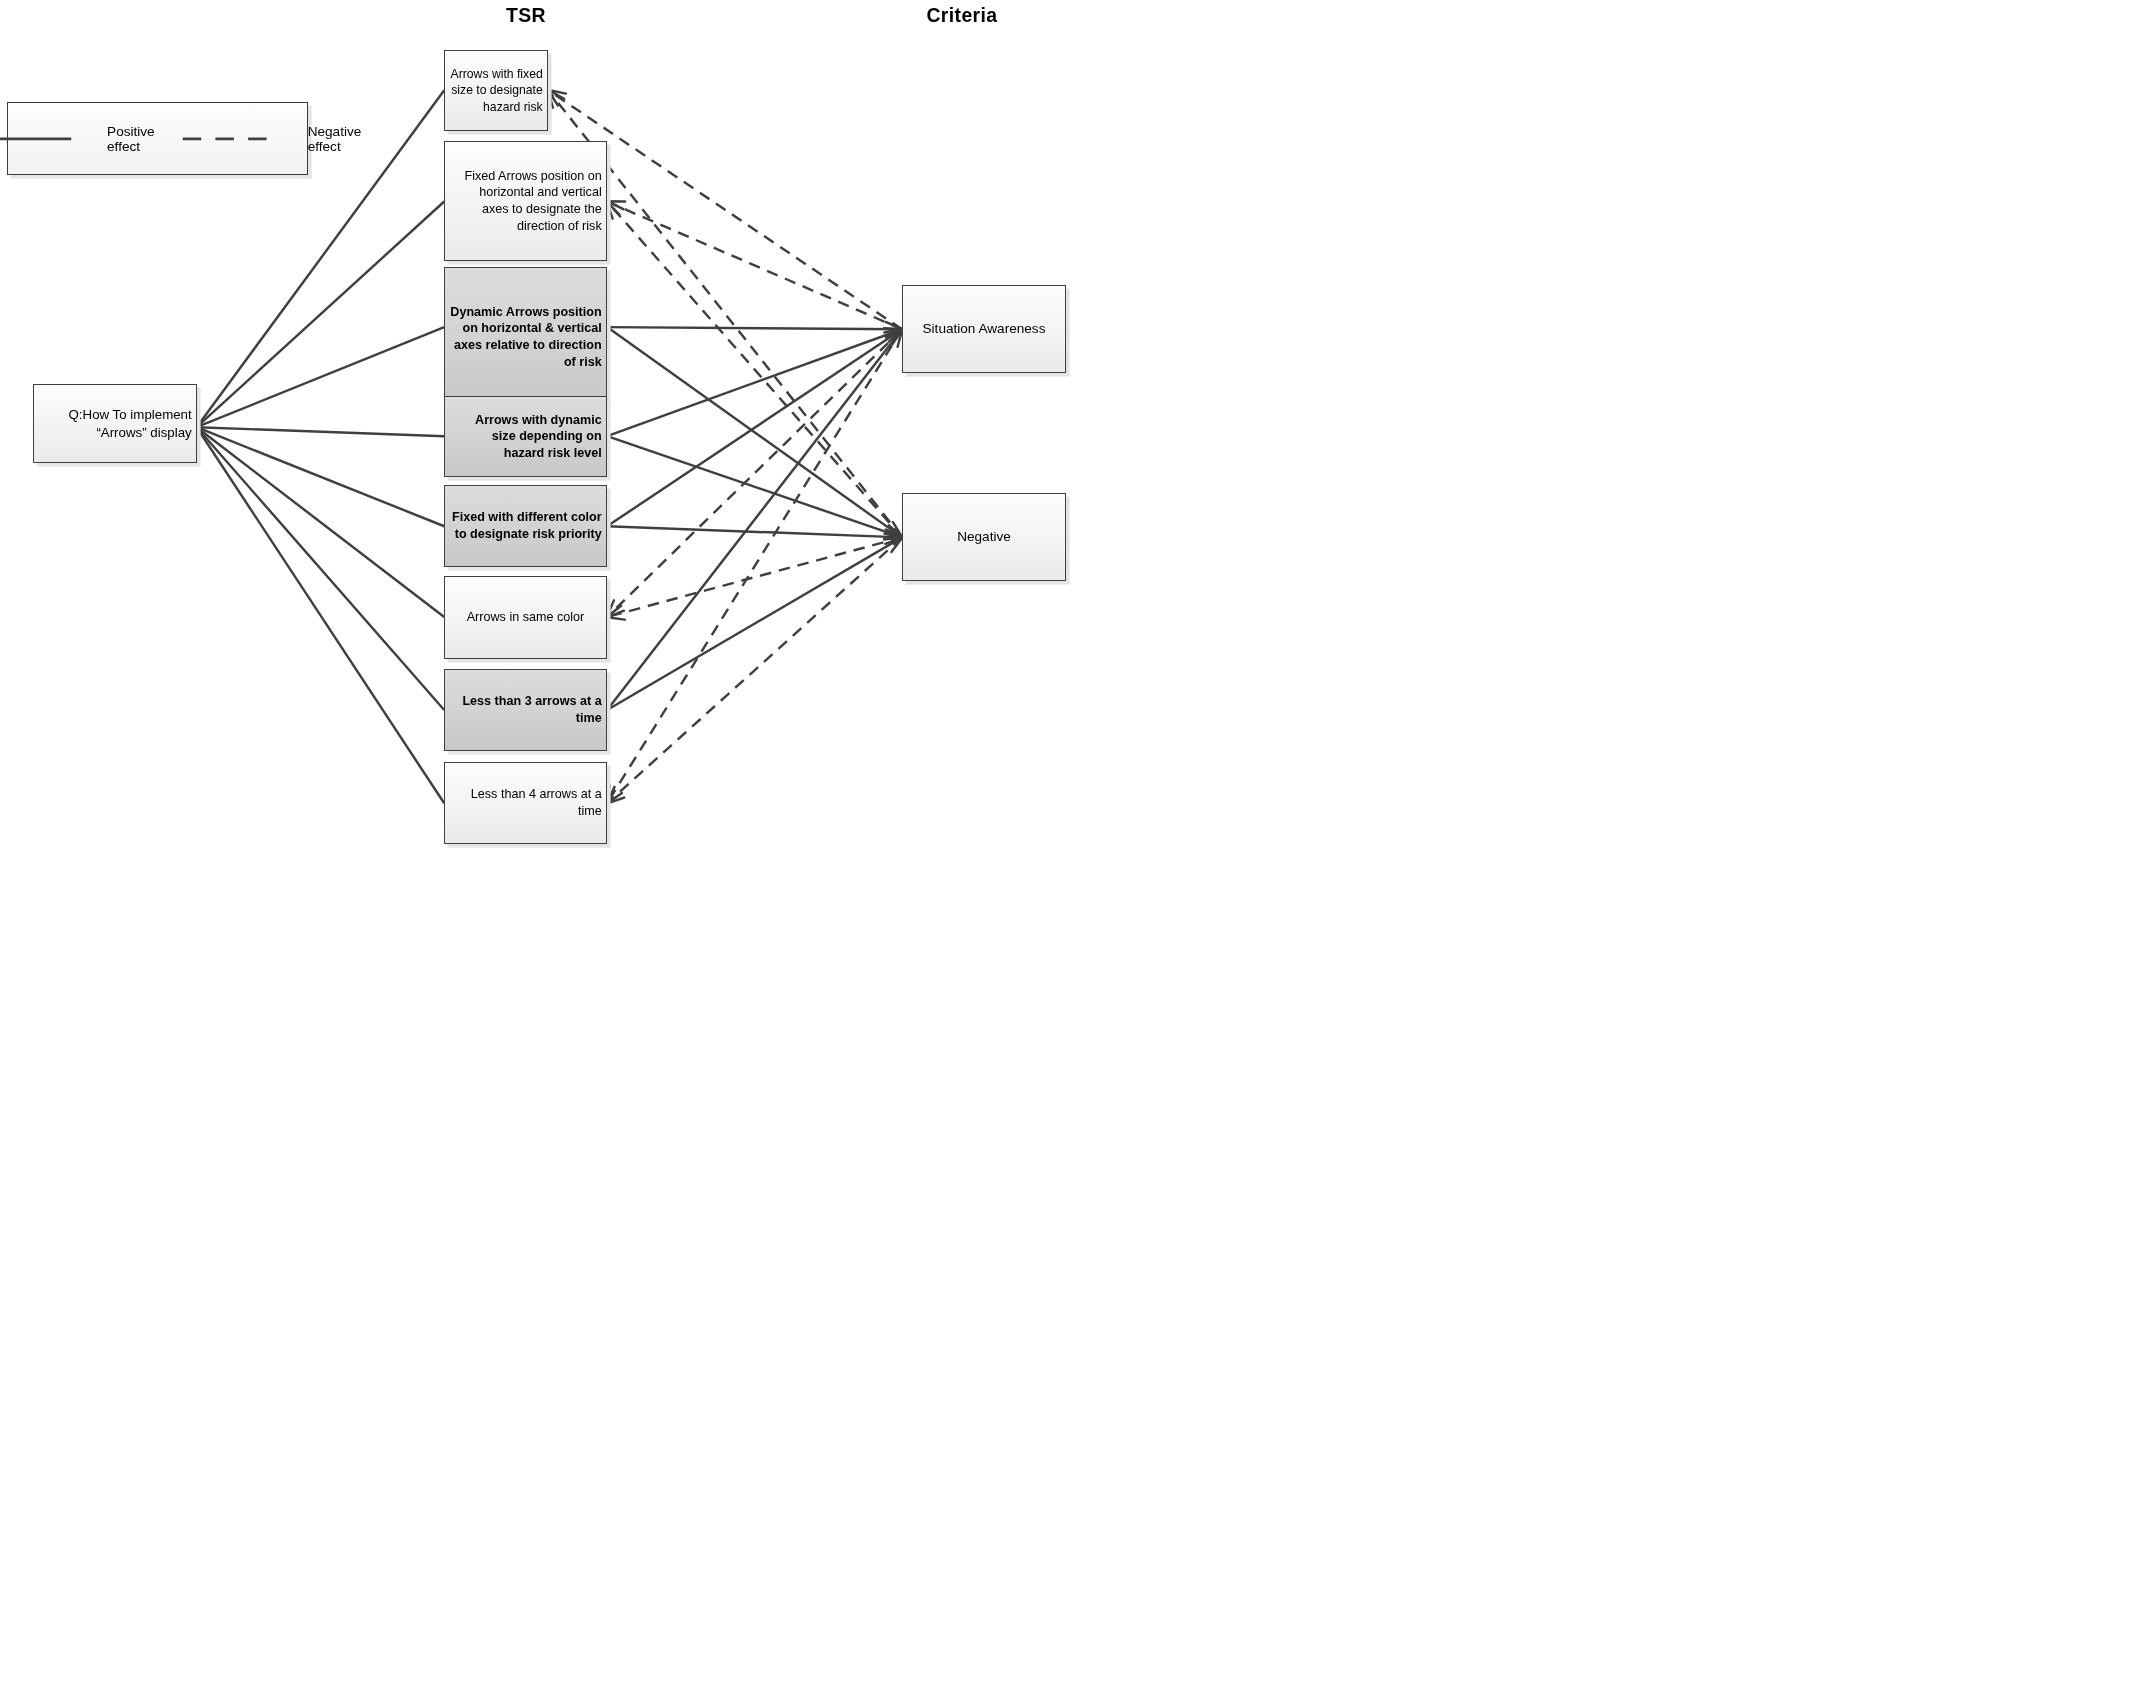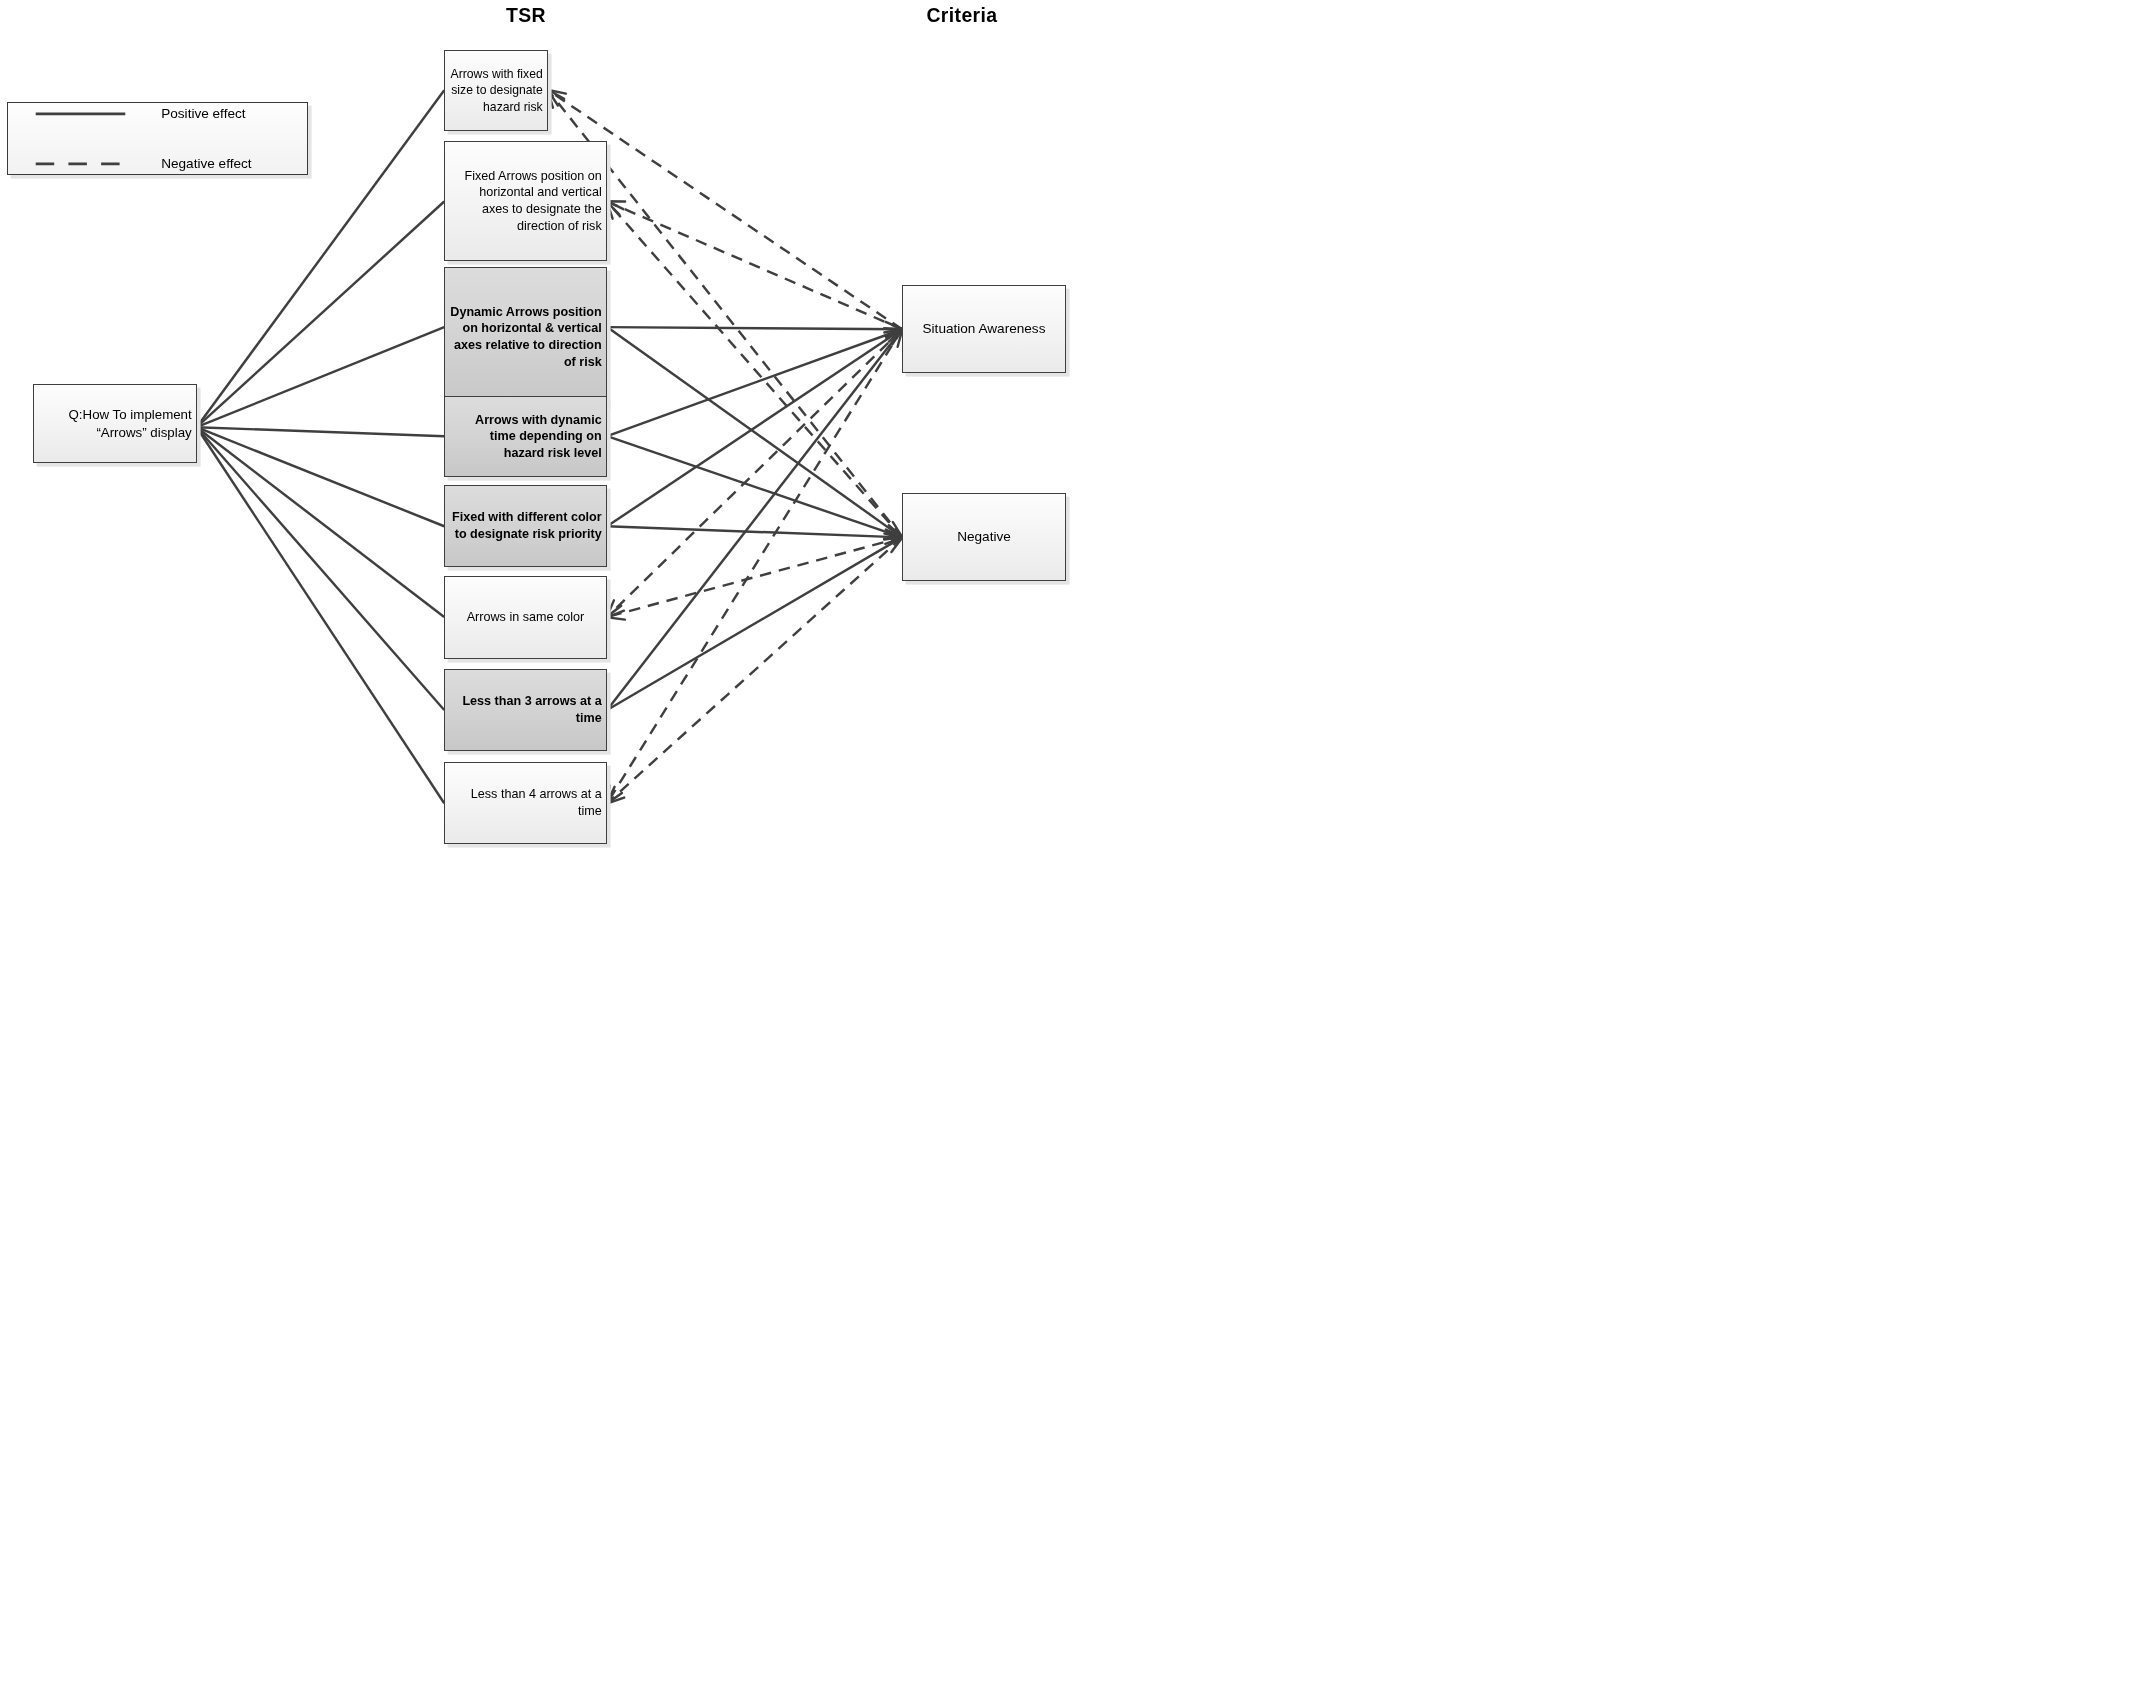--- a/index.html
+++ b/index.html
@@ -22,21 +22,21 @@
     position:absolute;z-index:2;width:158px;text-align:center;
     font-size:19.4px;font-weight:bold;letter-spacing:0.4px;
   }
   #title-tsr{left:447px;top:4.3px;}
   #title-criteria{left:883px;top:4.3px;}
   #legend{
     position:absolute;z-index:2;left:7.2px;top:102px;width:301px;height:73px;
     box-sizing:border-box;border:1.4px solid #3a3a3a;
     background:linear-gradient(180deg,#fdfdfd 0%,#f2f2f2 100%);
     box-shadow:3.6px 3.6px 0 #e4e4e4;
-    display:flex;flex-direction:column;justify-content:space-between;padding:2.9px 0;
+    display:flex;flex-direction:row;justify-content:center;padding:2.9px 0;
   }
   .legend-row{display:flex;align-items:center;}
   .legend-sample{width:93px;margin-left:26px;flex:0 0 auto;}
   .legend-label{font-size:13.6px;margin-left:34px;}
   #q-node{left:33px;top:384px;width:164px;height:79px;font-size:13.3px;}
   .crit{left:902px;width:164px;height:88px;font-size:13.6px;}
   #crit-sa{top:285px;}
   #crit-wl{top:493px;}
   .tsr{left:444px;width:163px;}
   #tsr-1{top:50px;height:81px;width:104px;font-size:12.2px;}
@@ -101,21 +101,21 @@
       </svg>
       <span class="legend-label">Negative effect</span>
     </div>
   </div>
 
   <div class="node" id="q-node">Q:How To implement “Arrows” display</div>
 
   <div class="node tsr" id="tsr-1">Arrows with fixed size to designate hazard risk</div>
   <div class="node tsr" id="tsr-2">Fixed Arrows position on horizontal and vertical axes to designate the direction of risk</div>
   <div class="node tsr gray" id="tsr-3">Dynamic Arrows position on horizontal &amp; vertical axes relative to direction of risk</div>
-  <div class="node tsr gray" id="tsr-4">Arrows with dynamic time depending on hazard risk level</div>
+  <div class="node tsr gray" id="tsr-4">Arrows with dynamic size depending on hazard risk level</div>
   <div class="node tsr gray" id="tsr-5">Fixed with different color to designate risk priority</div>
   <div class="node tsr" id="tsr-6">Arrows in same color</div>
   <div class="node tsr gray" id="tsr-7">Less than 3 arrows at a time</div>
   <div class="node tsr" id="tsr-8">Less than 4 arrows at a time</div>
 
   <div class="node crit" id="crit-sa">Situation Awareness</div>
   <div class="node crit" id="crit-wl">Negative</div>
 
 </div>
 

